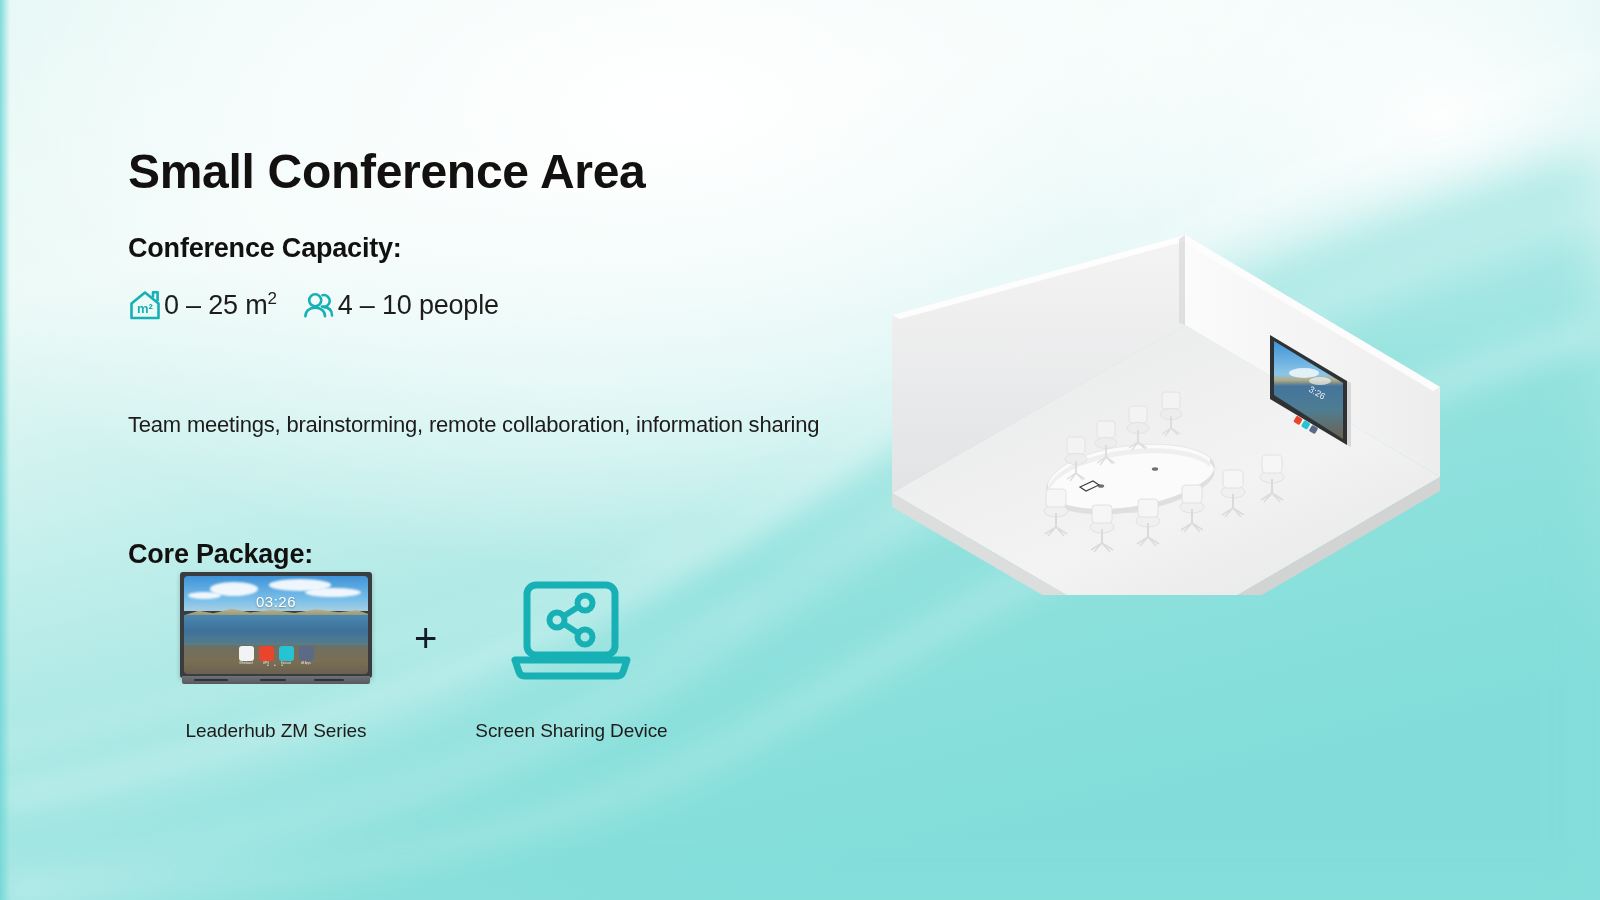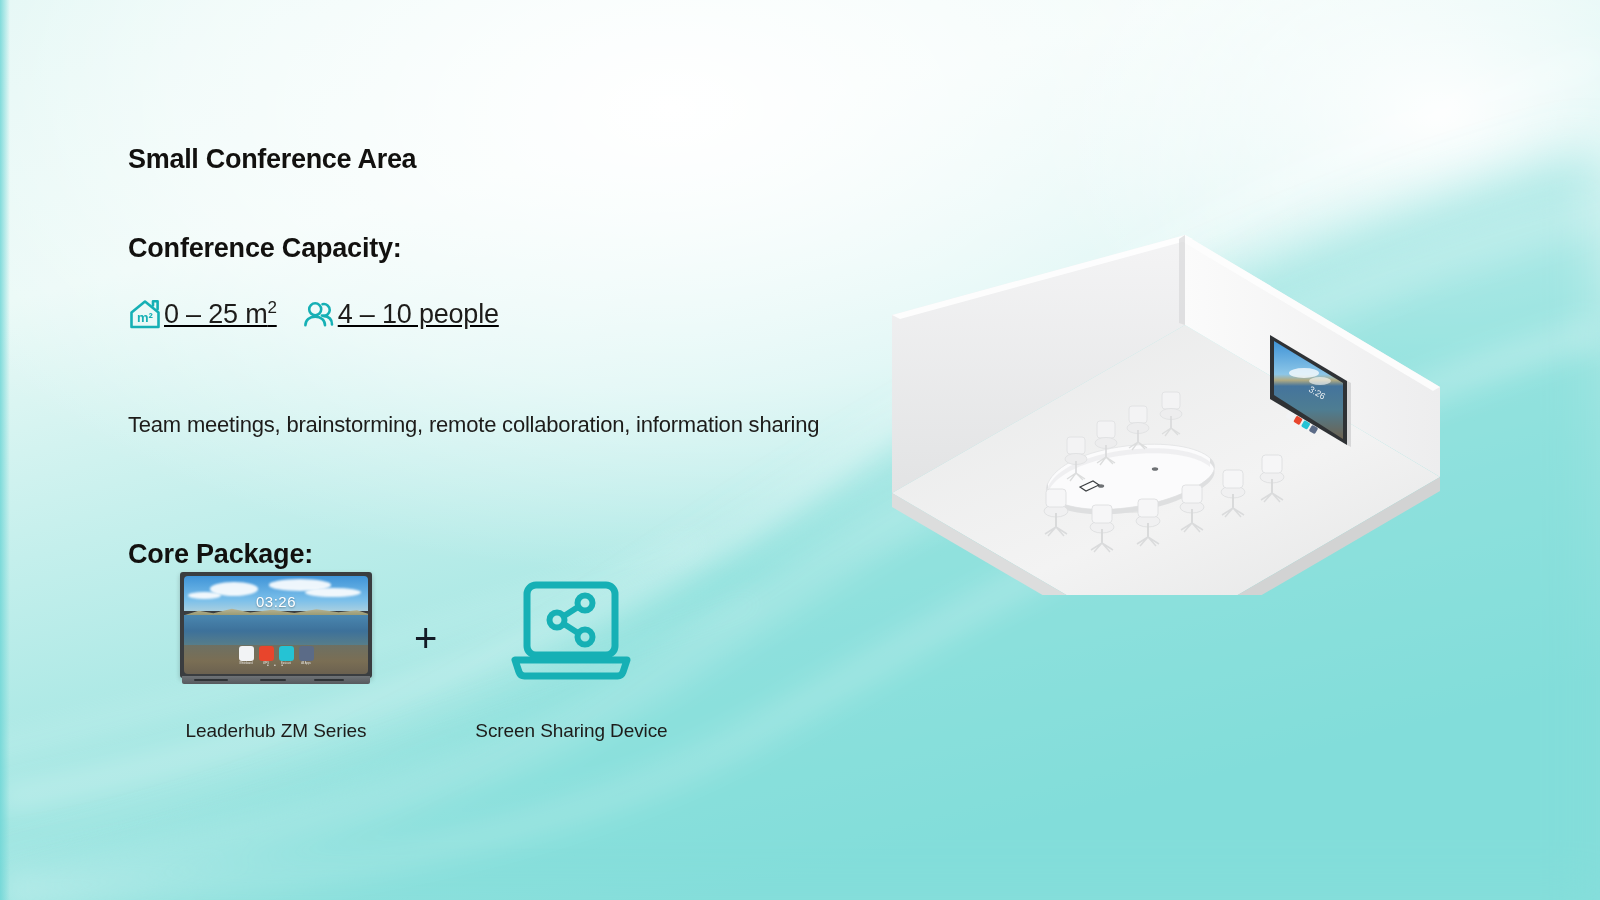--- a/index.html
+++ b/index.html
@@ -10,37 +10,37 @@
   }
 
   
   #bg{position:absolute;inset:0;z-index:0;}
 
   
   #content{position:absolute;left:0;top:0;width:900px;height:900px;z-index:5;}
 
   .page-title{
     position:absolute;left:128px;top:144px;
-    font-size:27px;font-weight:bold;color:#12110f;letter-spacing:-0.3px;
+    font-size:48px;font-weight:bold;color:#12110f;letter-spacing:-0.3px;
     white-space:nowrap;
   }
 
   .sec-head{
     position:absolute;left:128px;
     font-size:27px;font-weight:bold;color:#12110f;letter-spacing:-0.2px;
     white-space:nowrap;
   }
   #capacity-head{top:233px;}
   #apps-head{top:372px;}
   #package-head{top:523px;margin-top:16px;}
 
   
   #capacity-row{
-    position:absolute;left:126px;top:294px;
-    display:flex;height:40px;text-decoration:underline;
+    position:absolute;left:126px;top:285px;
+    display:flex;height:40px;
   }
   .cap-item{display:flex;align-items:center;}
   .cap-icon{display:block;}
   .cap-text{
     font-size:27px;color:#1d1c1a;letter-spacing:-0.2px;white-space:nowrap;
     line-height:1;
   }
   .cap-text sup{font-size:17px;vertical-align:super;line-height:0;}
   #cap-gap{width:23px;}
 

